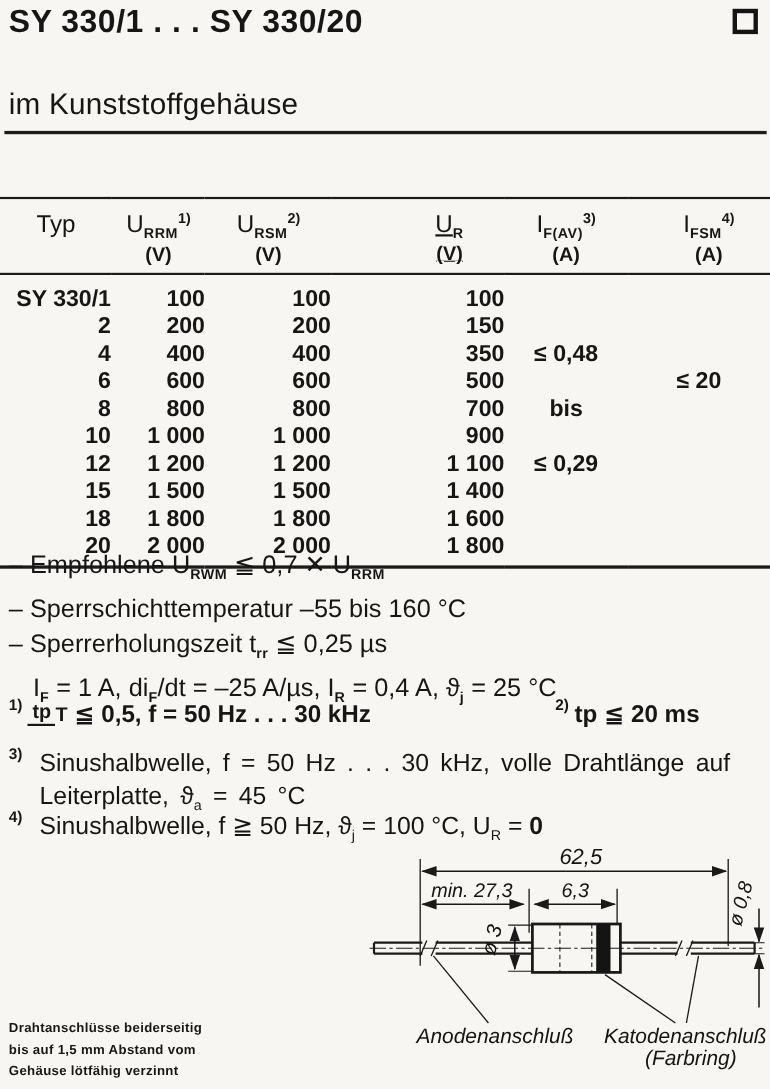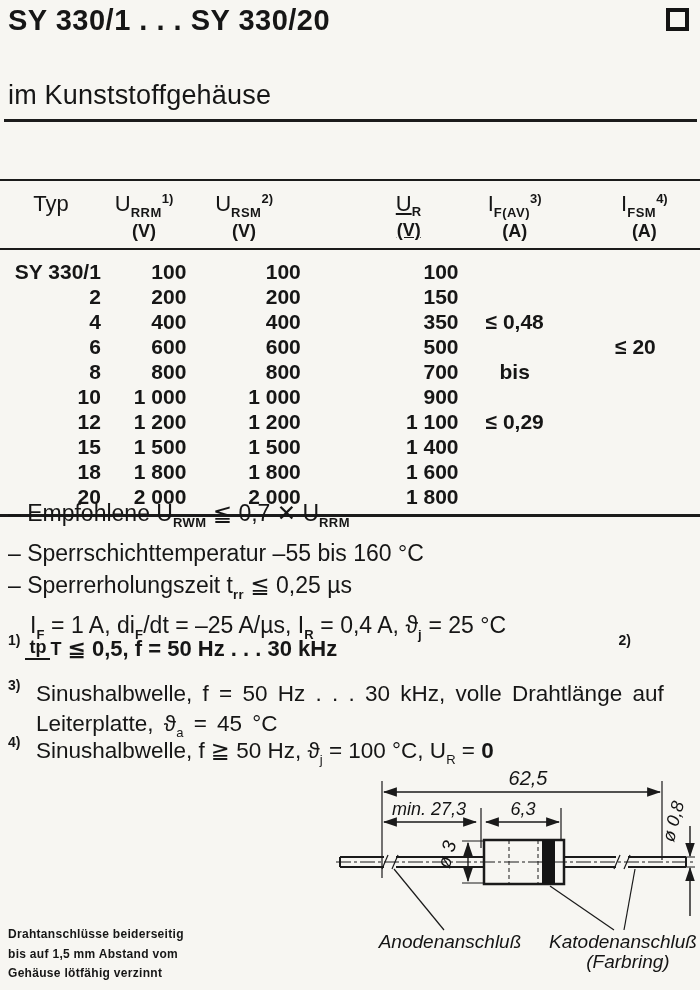--- a/index.html
+++ b/index.html
@@ -200,20 +200,21 @@
 
   <div class="fn-row">
     <span class="fn-mark">1)</span>
     <span class="frac">
       <span class="num">tp</span>
       <span class="den">T</span>
     </span>
     <span> ≦ 0,5, f = 50 Hz . . . 30 kHz</span>
     <span class="fn2">
       <span class="fn-mark">2)</span>
+      <span>tp ≦ 20 ms</span>
     </span>
   </div>
 
   <div class="fnote fn3">
     <span class="fn-mark">3)</span>
     <span class="fn-body">Sinushalbwelle, f = 50 Hz . . . 30 kHz, volle Drahtlänge auf Leiterplatte, ϑ<sub>a</sub> = 45 °C</span>
   </div>
 
   <div class="fnote fn4">
     <span class="fn-mark">4)</span>

